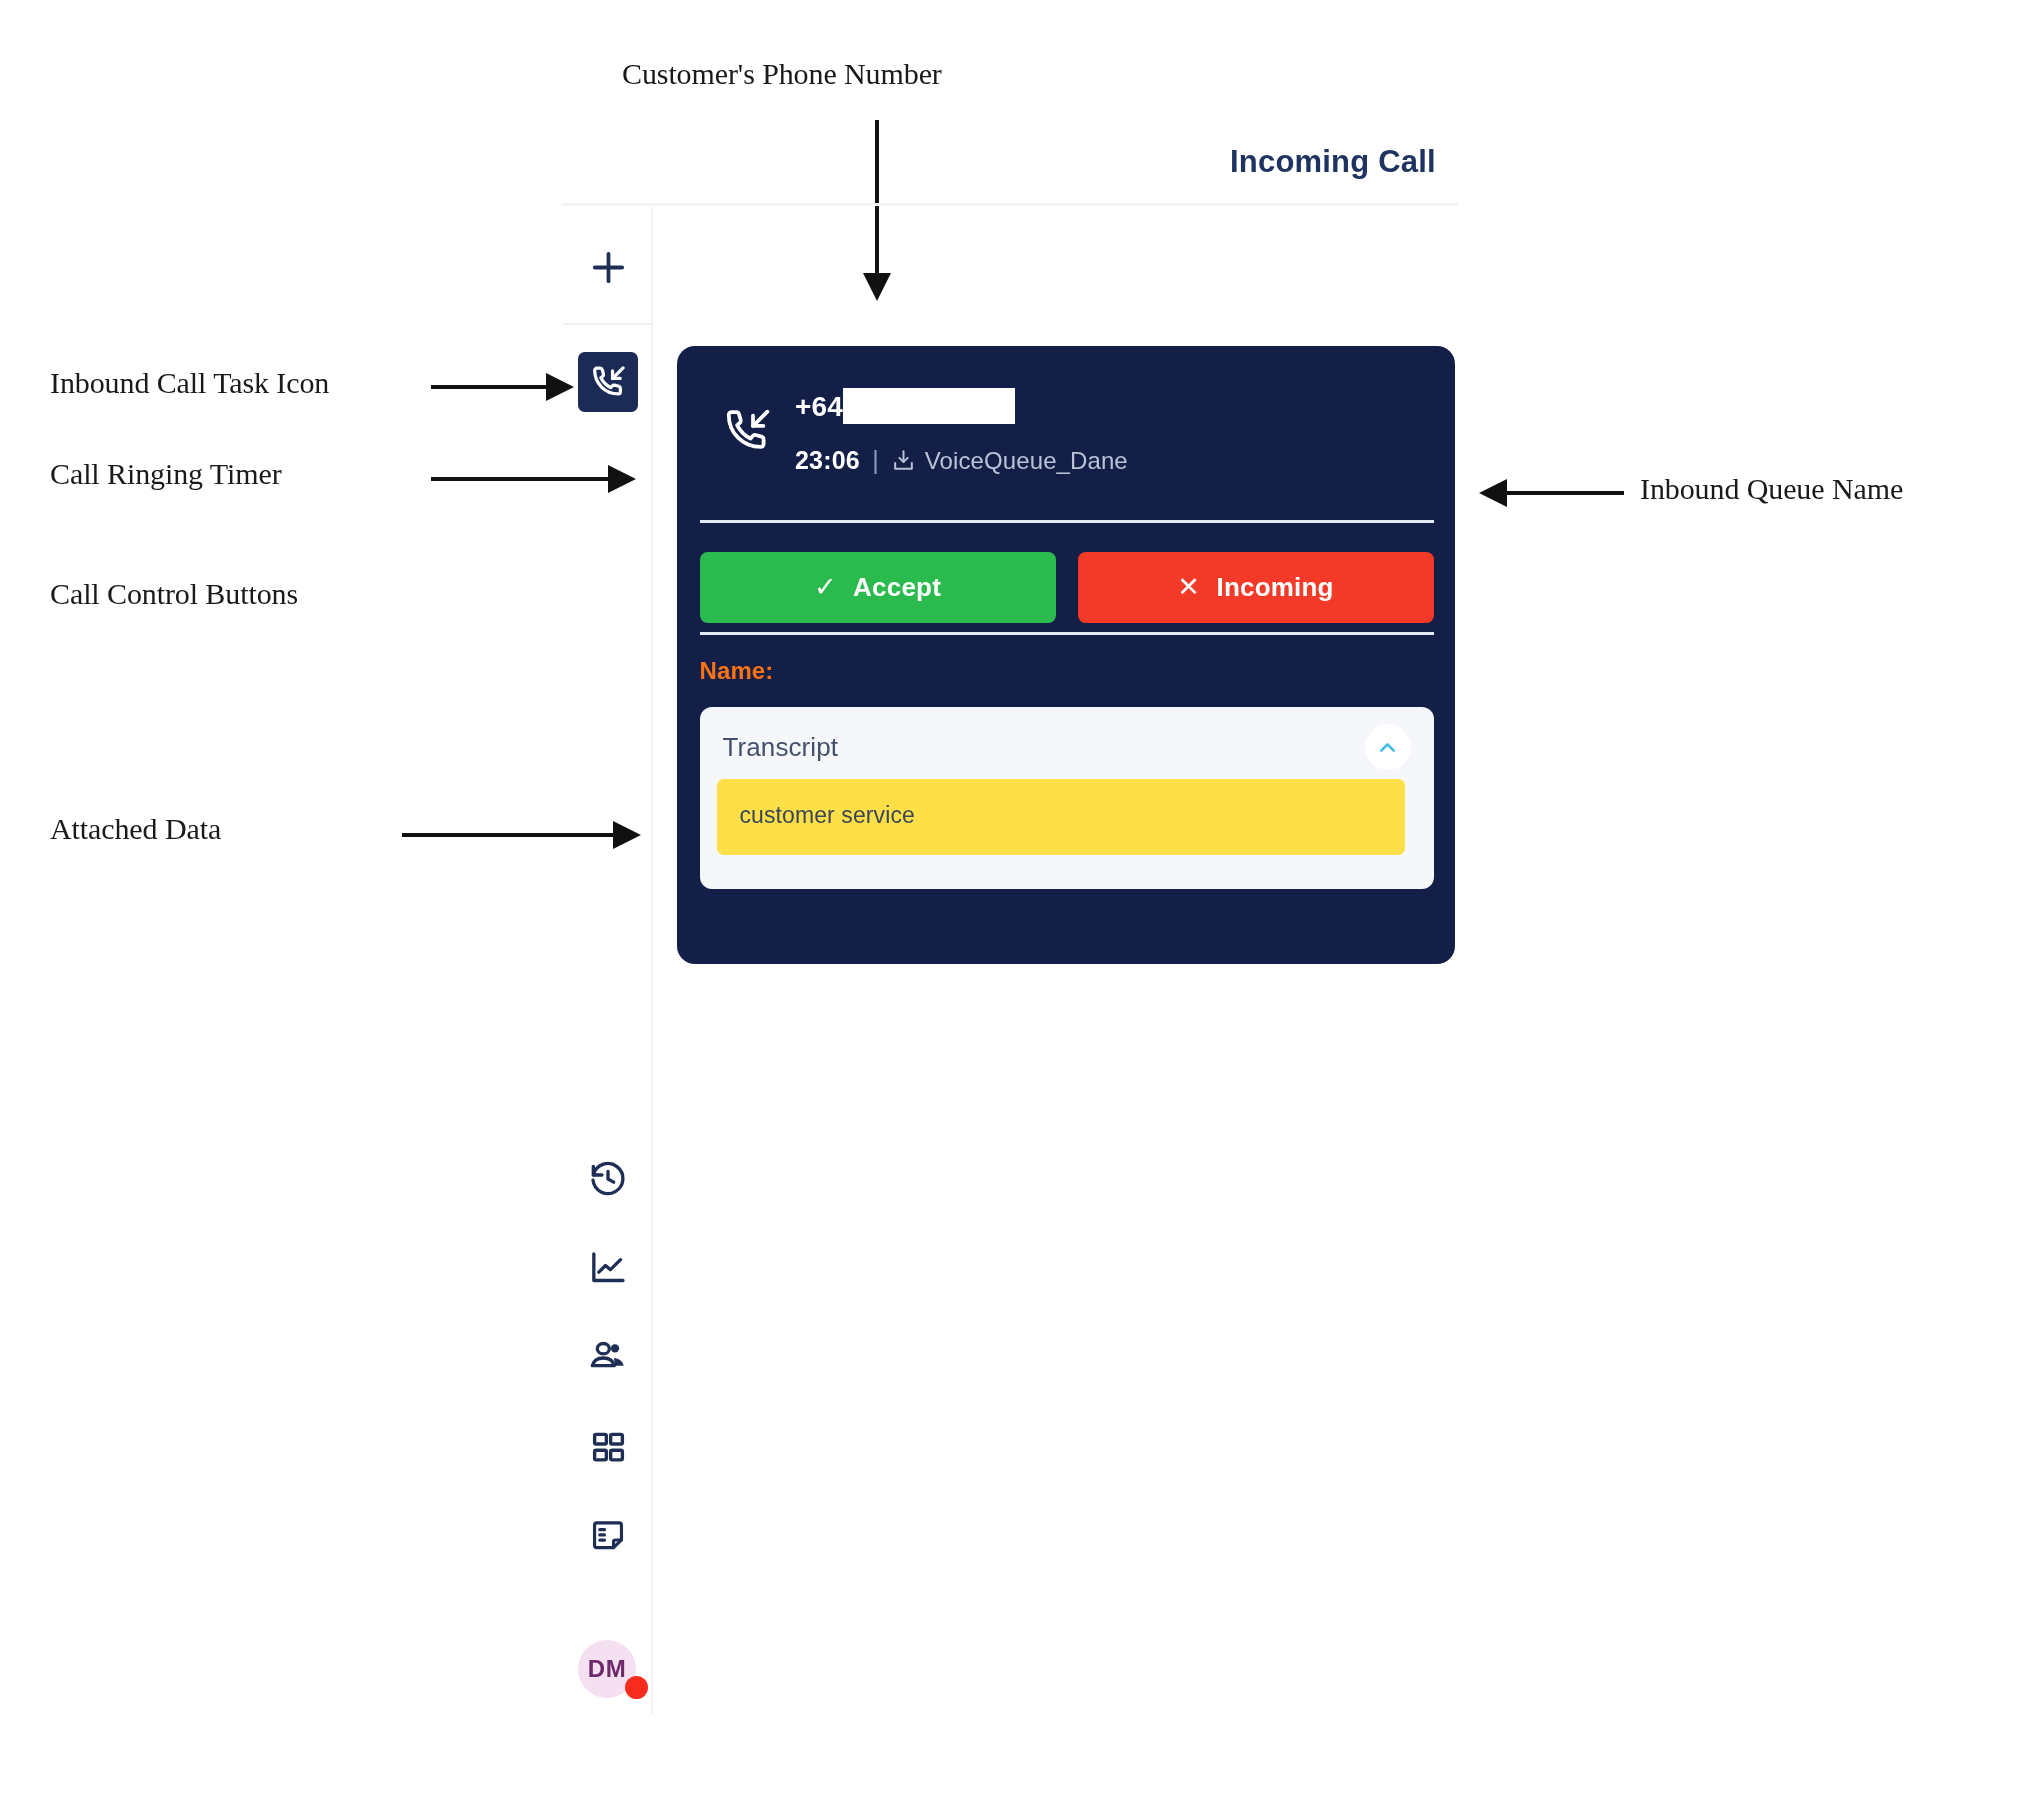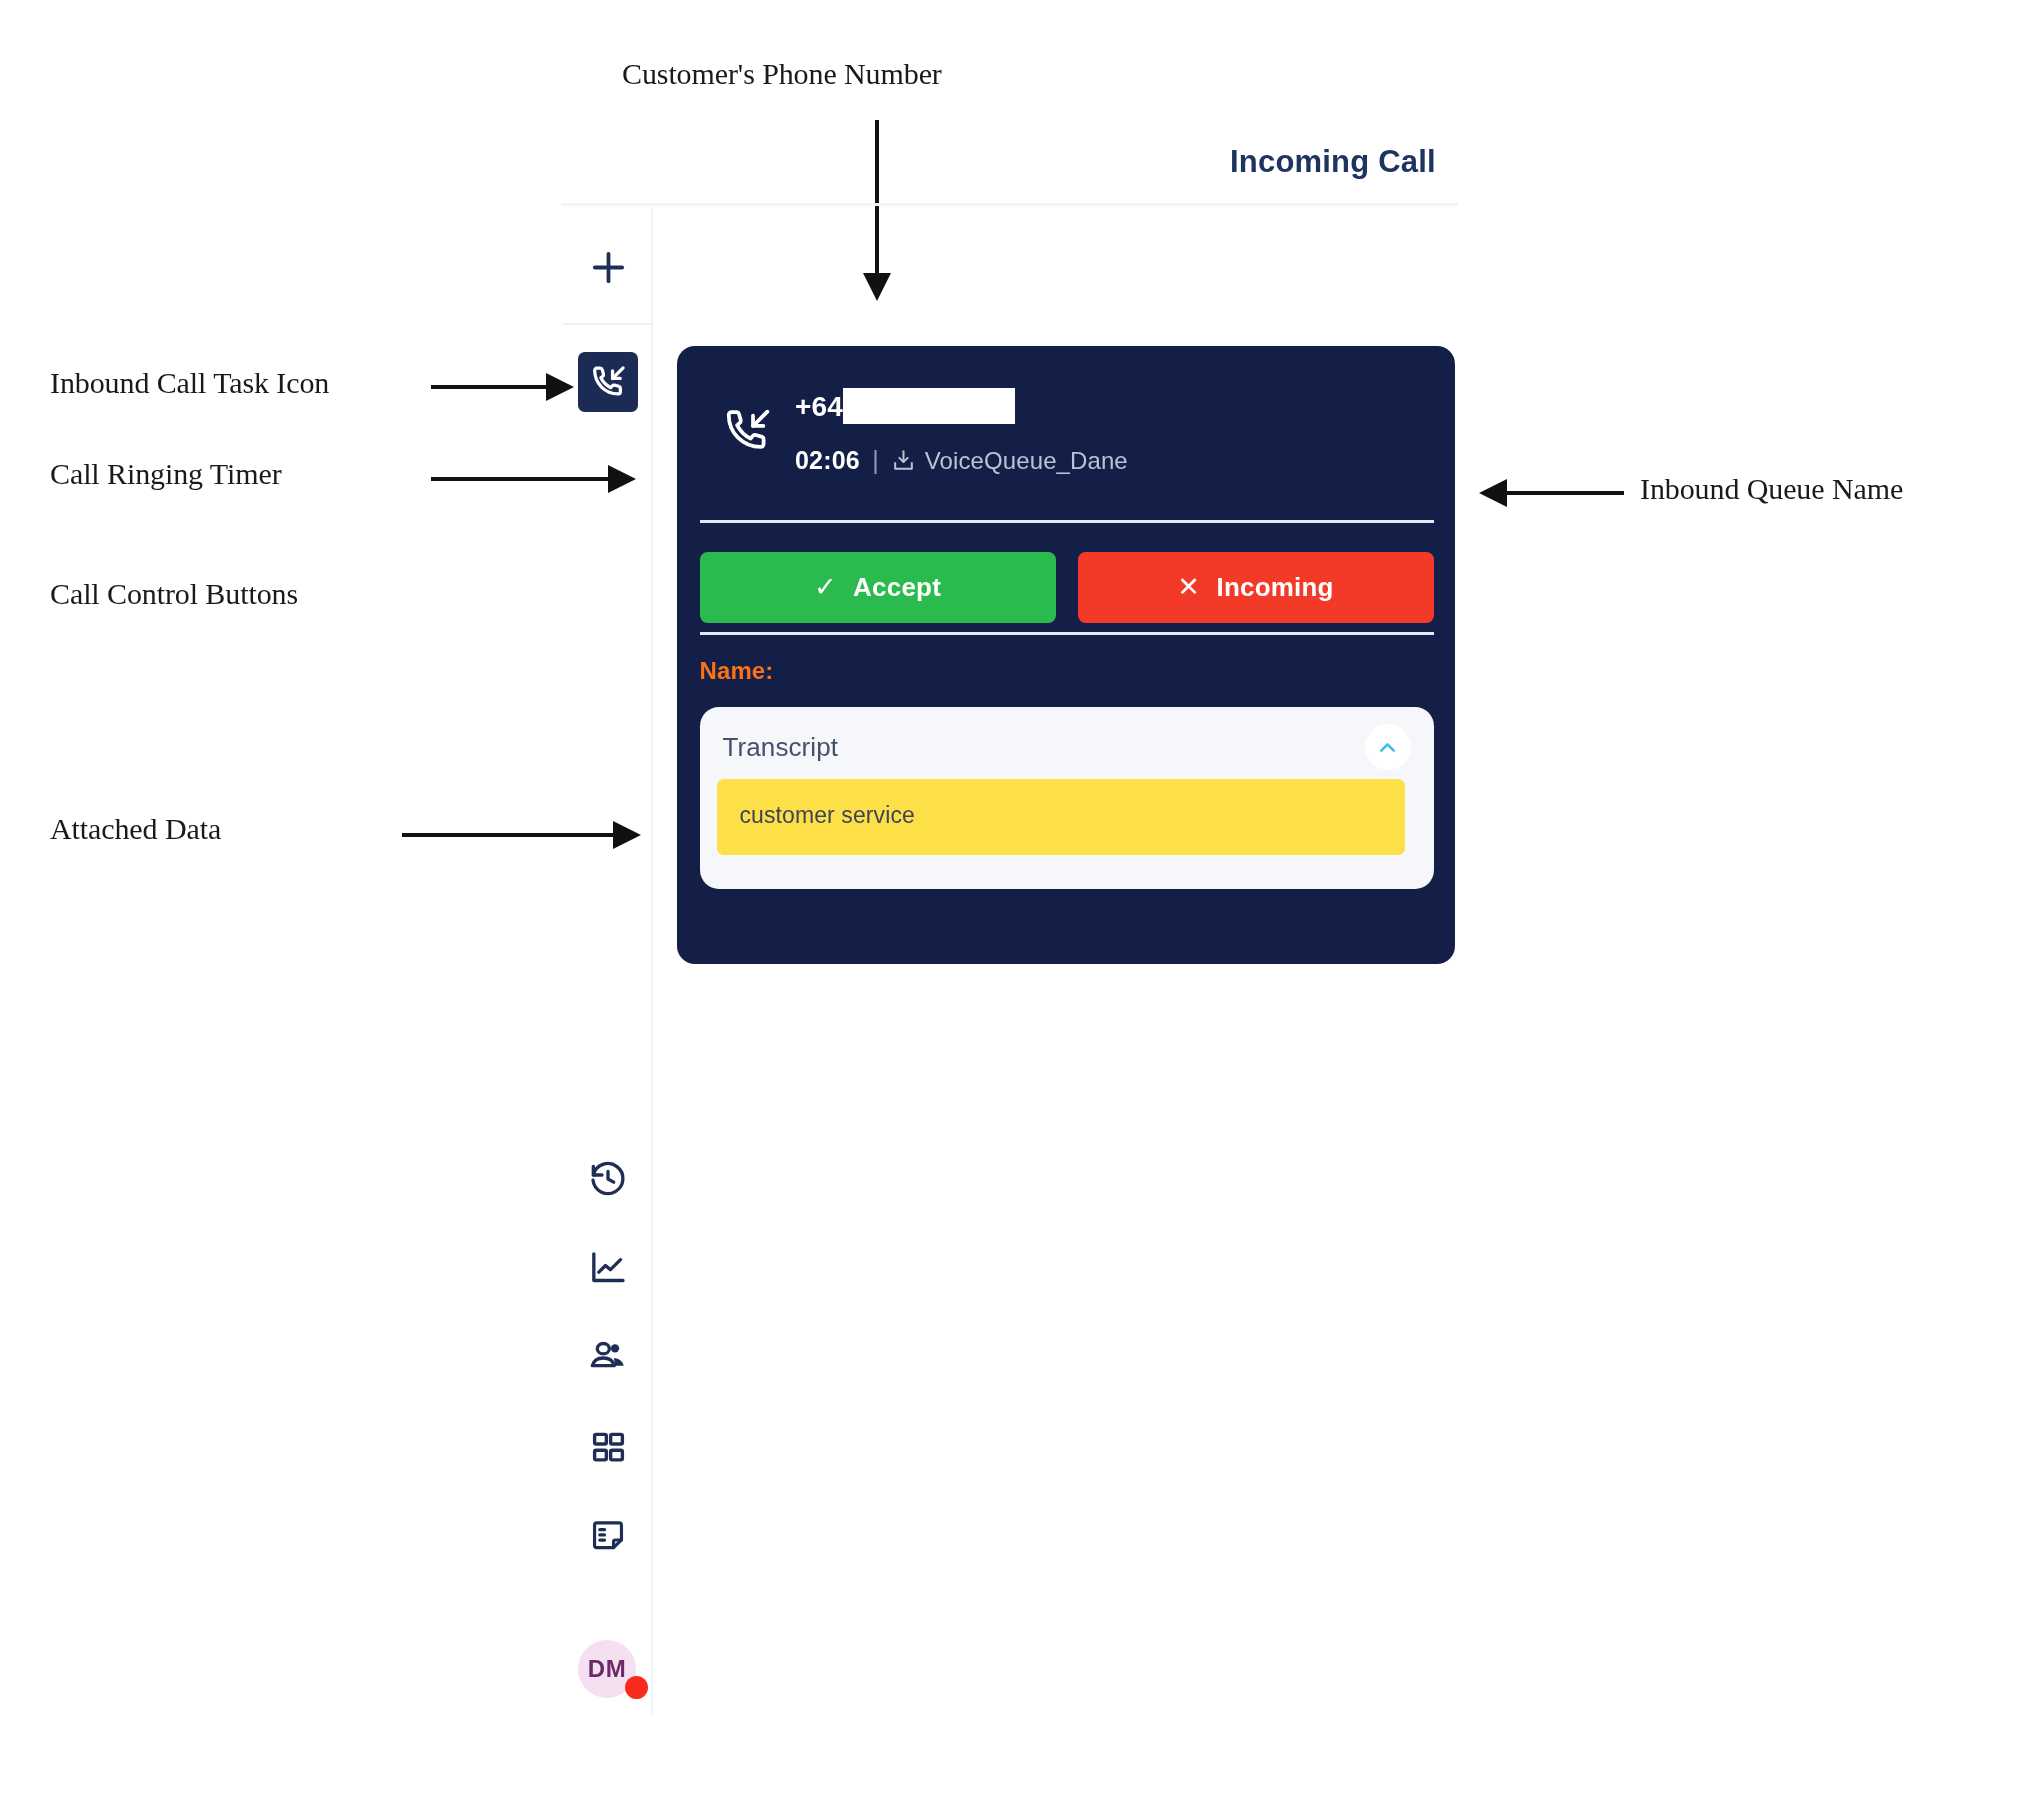--- a/index.html
+++ b/index.html
@@ -295,21 +295,21 @@
     letter-spacing: 0.1px;
   }
 
   #transcript-panel {
     position: absolute;
     left: 22.5px;
     top: 361px;
     width: 734px;
     height: 182px;
     background: #f5f7fb;
-    border-radius: 19px;
+    border-radius: 12px;
     box-sizing: border-box;
   }
   #transcript-header {
     position: absolute;
     left: 23px;
     top: 17px;
     right: 23px;
     height: 46px;
     display: flex;
     align-items: center;
@@ -470,21 +470,21 @@
         <polyline points="14.5,4.8 14.5,9.5 19.2,9.5"></polyline>
       </svg>
     </div>
 
     <div id="call-number-row" data-name="call-number-row">
       <span id="call-number" data-name="customer-phone-number">+64</span>
       <span id="call-number-redaction" data-name="phone-number-redaction"></span>
     </div>
 
     <div id="call-meta-row" data-name="call-meta-row">
-      <span id="call-timer" data-name="call-ringing-timer">02:06</span>
+      <span id="call-timer" data-name="call-ringing-timer">23:06</span>
       <span id="call-meta-sep" data-name="meta-separator">|</span>
       <span id="queue-icon" data-name="queue-download-icon">
         <svg width="25" height="25" viewBox="0 0 24 24" fill="none" stroke="currentColor" stroke-width="1.9" stroke-linecap="round" stroke-linejoin="round">
           <line x1="12" y1="3" x2="12" y2="13"></line>
           <polyline points="8,9.5 12,13.5 16,9.5"></polyline>
           <polyline points="4,14.5 4,20 20,20 20,14.5"></polyline>
         </svg>
       </span>
       <span id="queue-name" data-name="inbound-queue-name">VoiceQueue_Dane</span>
     </div>

